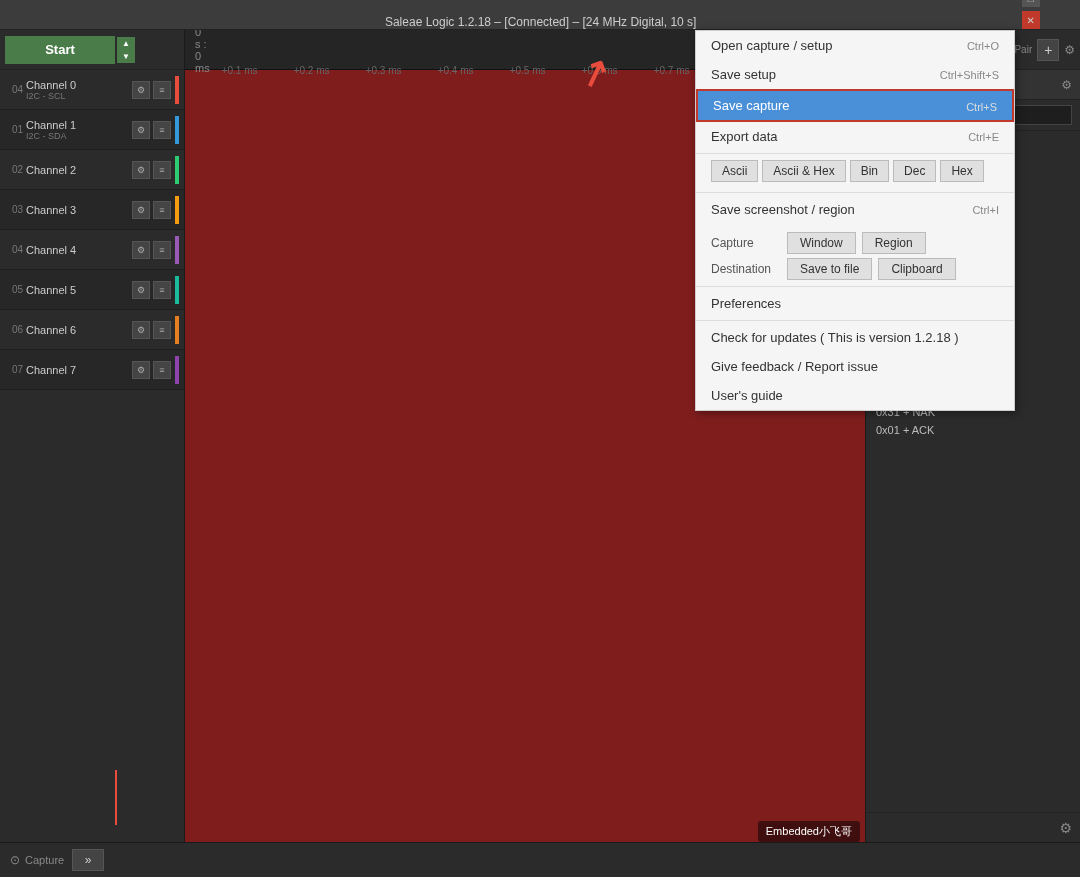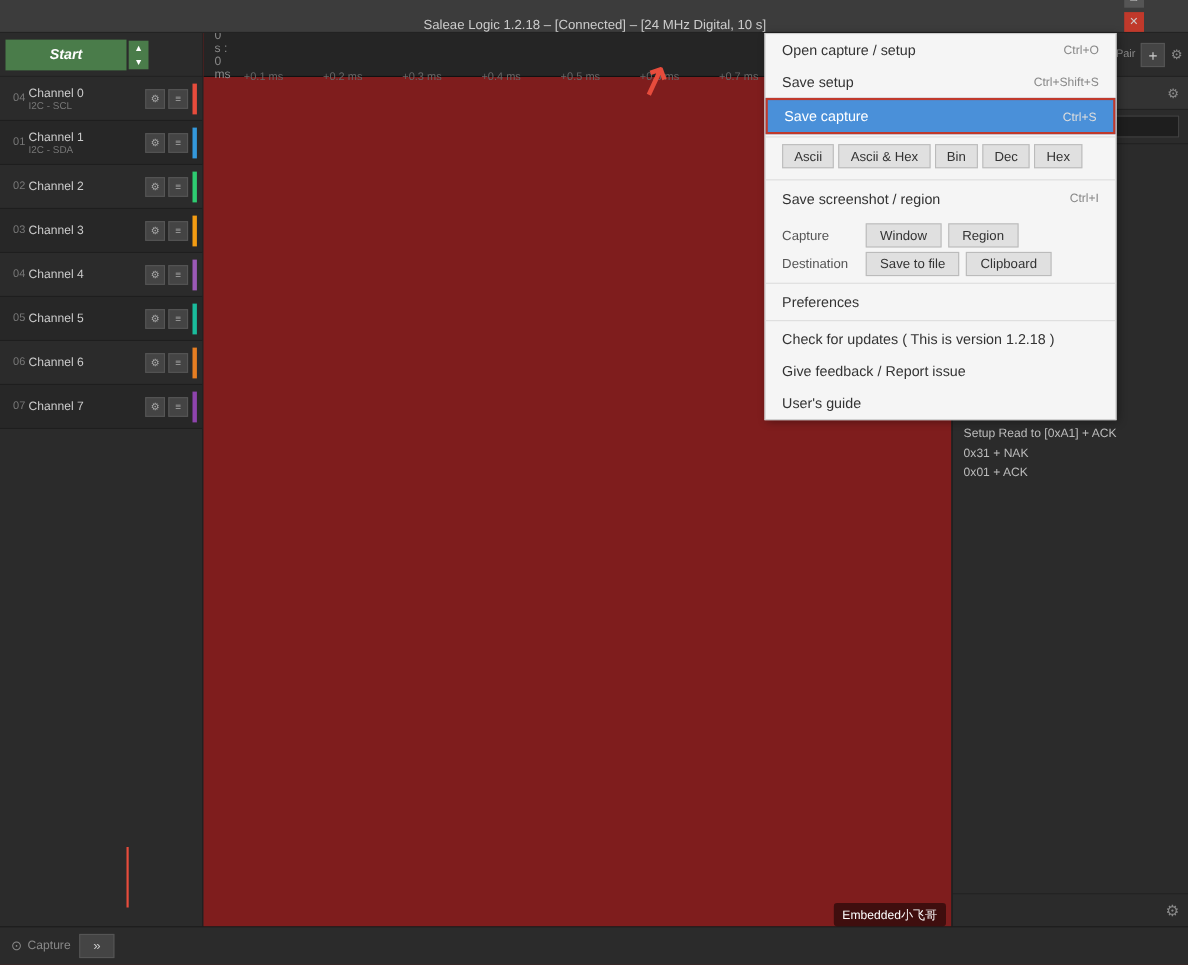--- a/index.html
+++ b/index.html
@@ -77,21 +77,20 @@
     }
     #start-btn {
       background: #4a7c4a;
       color: #fff;
       border: none;
       width: 110px;
       height: 28px;
       cursor: pointer;
       font-size: 13px;
       font-weight: bold;
-      font-style: italic;
     }
     #start-arrows {
       display: flex;
       flex-direction: column;
       margin-left: 2px;
     }
     #start-arrows button {
       background: #4a7c4a;
       border: none;
       color: #fff;
@@ -729,20 +728,24 @@
   <div class="menu-item">
     <span>Save setup</span>
     <span class="shortcut">Ctrl+Shift+S</span>
   </div>
 
   <div class="menu-item highlighted">
     <span>Save capture</span>
     <span class="shortcut">Ctrl+S</span>
   </div>
 
+  <div class="menu-item">
+    <span>Export data</span>
+    <span class="shortcut">Ctrl+E</span>
+  </div>
   <div class="menu-separator"></div>
 
   <div class="radix-group" id="radix-group">
       <button class="radix-btn">Ascii</button>
       <button class="radix-btn">Ascii &amp; Hex</button>
       <button class="radix-btn">Bin</button>
       <button class="radix-btn">Dec</button>
       <button class="radix-btn">Hex</button>
     </div>
   <div class="menu-separator"></div>

